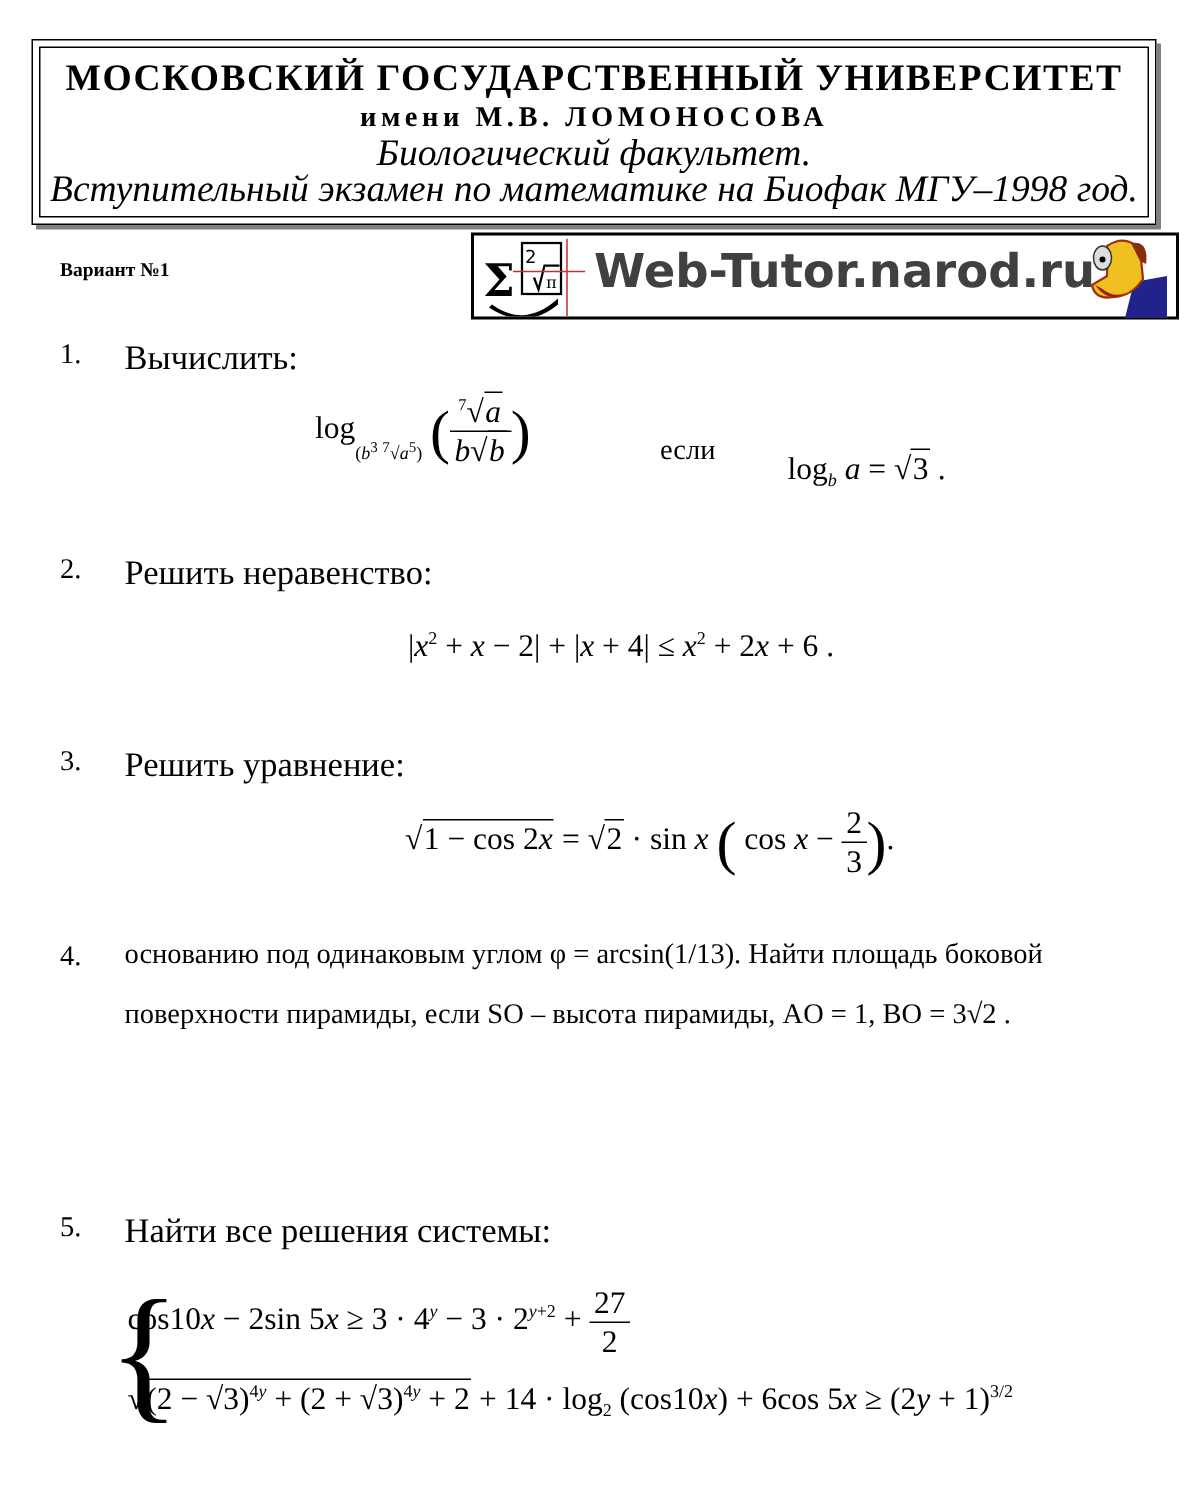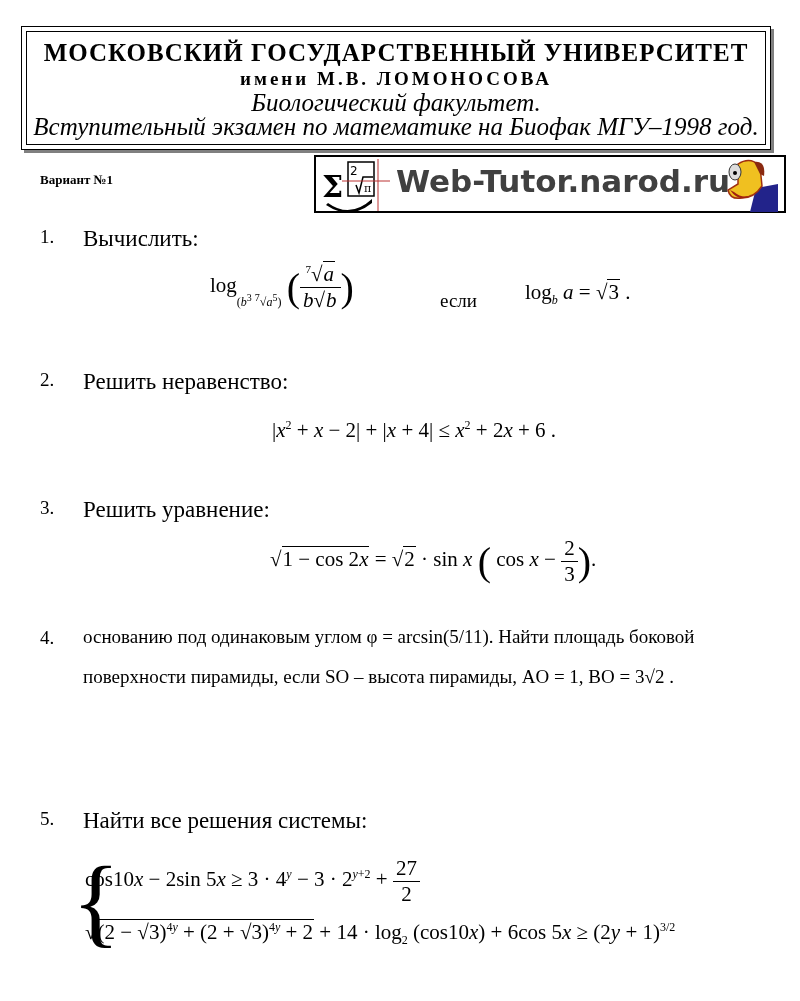--- a/index.html
+++ b/index.html
@@ -85,37 +85,37 @@
   </svg>
 </div>
 
 <div class="item-num" style="top:226px">1.</div>
 <div class="item-text" style="top:226px">Вычислить:</div>
 <div class="math" style="left:210px;top:262px">
   <span>log</span><span style="font-size:12px;vertical-align:-14px">(<span class="i">b</span><sup>3</sup> <sup>7</sup>√<span class="i">a</span><sup>5</sup>)</span>
   <span class="big">(</span><span class="frac" style="font-size:21px"><span class="num"><sup style="font-size:11px">7</sup>√<span class="i sqrt">a</span></span><span class="den"><span class="i">b</span>√<span class="i sqrt">b</span></span></span><span class="big">)</span>
 </div>
 <div class="math" style="left:440px;top:290px;font-size:19px">если</div>
-<div class="math" style="left:525px;top:280px">log<span class="sub i">b</span> <span class="i">a</span> = √<span class="sqrt">3</span> .</div>
+<div class="math" style="left:525px;top:300px">log<span class="sub i">b</span> <span class="i">a</span> = √<span class="sqrt">3</span> .</div>
 
 <div class="item-num" style="top:369px">2.</div>
 <div class="item-text" style="top:369px">Решить неравенство:</div>
 <div class="math" style="left:272px;top:418px">
   |<span class="i">x</span><span class="sup">2</span> + <span class="i">x</span> − 2| + |<span class="i">x</span> + 4| ≤ <span class="i">x</span><span class="sup">2</span> + 2<span class="i">x</span> + 6 .
 </div>
 
 <div class="item-num" style="top:497px">3.</div>
 <div class="item-text" style="top:497px">Решить уравнение:</div>
 <div class="math" style="left:270px;top:536px">
   √<span class="sqrt">1 − cos 2<span class="i">x</span></span> = √<span class="sqrt">2</span> · sin <span class="i">x</span> <span class="big">(</span> cos <span class="i">x</span> − <span class="frac"><span class="num">2</span><span class="den">3</span></span><span class="big">)</span>.
 </div>
 
 <div class="item-num" style="top:627px">4.</div>
 <div class="para" style="top:617px">
-  <div>основанию под одинаковым углом φ = arcsin(5/11). Найти площадь боковой</div>
+  <div>основанию под одинаковым углом φ = arcsin(1/13). Найти площадь боковой</div>
   <div>поверхности пирамиды, если SO – высота пирамиды, AO = 1, BO = 3√2 .</div>
 </div>
 
 <div class="item-num" style="top:808px">5.</div>
 <div class="item-text" style="top:808px">Найти все решения системы:</div>
 <div class="math" style="left:72px;top:842px;font-size:100px;line-height:120px;font-weight:100">{</div>
 <div class="math" style="left:85px;top:856px">
   cos10<span class="i">x</span> − 2sin 5<span class="i">x</span> ≥ 3 · 4<span class="sup i">y</span> − 3 · 2<span class="sup"><span class="i">y</span>+2</span> + <span class="frac"><span class="num">27</span><span class="den">2</span></span>
 </div>
 <div class="math" style="left:85px;top:920px">

